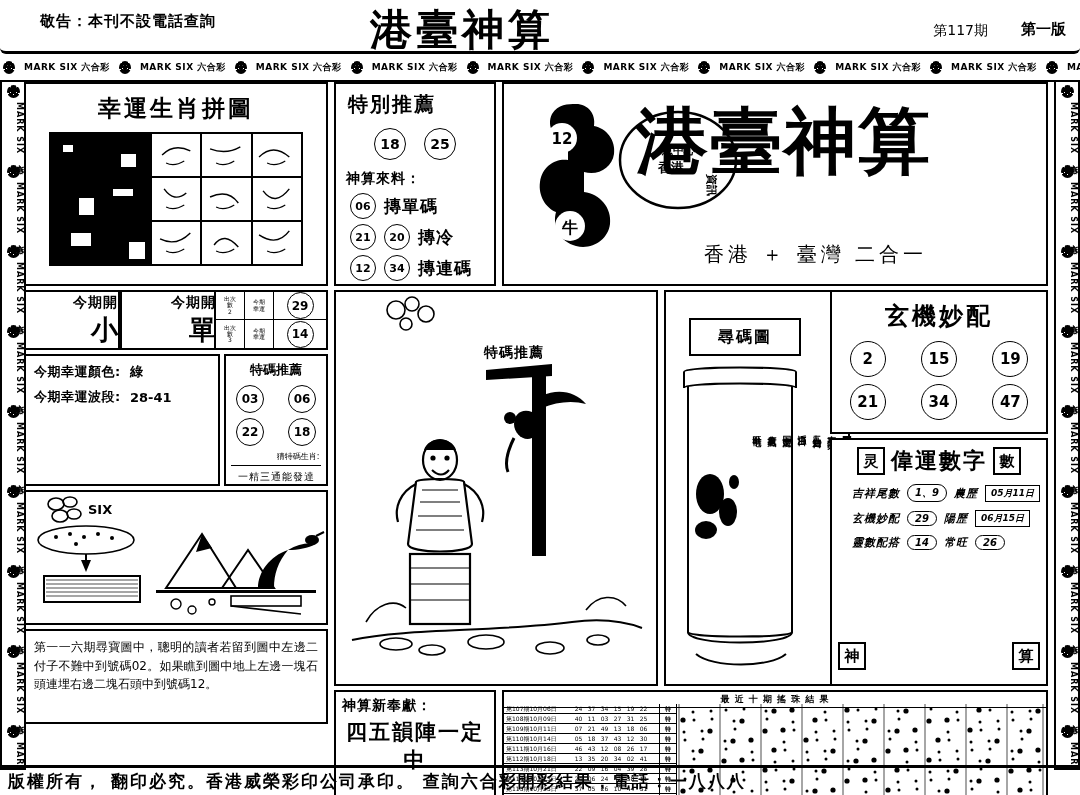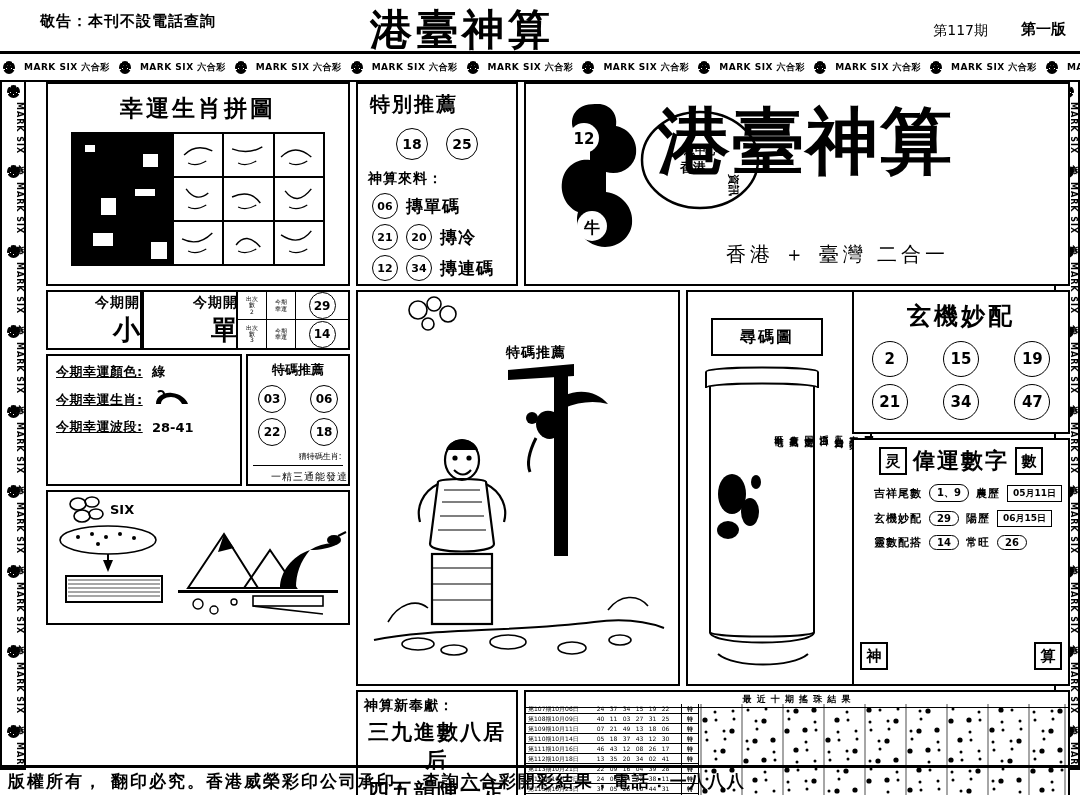--- a/index.html
+++ b/index.html
@@ -1,20 +1,20 @@
 <!DOCTYPE html>
 <html><head>
 <meta charset="utf-8">
 <style>
   html,body{margin:0;padding:0;background:#fff;}
   body{width:1080px;height:795px;font-family:"DejaVu Sans","Liberation Sans",sans-serif;color:#000;overflow:hidden;}
   .page{position:relative;width:1080px;height:795px;box-sizing:border-box;}
 
   
-  .topbar{position:absolute;left:0;top:0;width:1080px;height:54px;border-bottom:3px solid #000;box-sizing:border-box;}
+  .topbar{position:absolute;left:0;top:0;width:1080px;height:54px;border-bottom:3px solid #000;box-sizing:border-box;border-radius:6px;}
   .notice{position:absolute;left:40px;top:12px;font-size:15px;letter-spacing:1px;white-space:nowrap;}
   .notice b{font-weight:bold;}
   .masthead-top{position:absolute;left:370px;top:2px;font-size:42px;font-weight:bold;letter-spacing:4px;font-family:"DejaVu Serif","Liberation Serif",serif;}
   .issue{position:absolute;right:92px;top:22px;font-size:14px;white-space:nowrap;}
   .edition{position:absolute;right:14px;top:20px;font-size:15px;font-weight:bold;white-space:nowrap;}
 
   
   .strip{position:absolute;left:0;top:54px;width:1080px;height:26px;border-bottom:2px solid #000;overflow:hidden;display:flex;align-items:center;}
   .strip span{font-size:9px;font-weight:bold;letter-spacing:0.5px;white-space:nowrap;padding:0 6px;}
   .flower{display:inline-block;width:13px;height:13px;border-radius:50%;background:
@@ -27,21 +27,21 @@
      margin:0 3px;vertical-align:middle;}
 
   
   .vstrip{position:absolute;top:80px;width:26px;height:690px;border:2px solid #000;box-sizing:border-box;overflow:hidden;}
   .vstrip.left{left:0;}
   .vstrip.right{right:0;}
   .vstrip .vitem{writing-mode:vertical-rl;font-size:8px;font-weight:bold;letter-spacing:1px;margin:4px 0;text-align:center;width:100%;}
   .vstrip .vflower{margin:3px auto;display:block;}
 
   
-  .main{position:absolute;left:46px;top:82px;width:1024px;height:686px;}
+  .main{position:absolute;left:24px;top:82px;width:1024px;height:686px;}
 
   .box{border:2px solid #000;box-sizing:border-box;position:absolute;background:#fff;}
   .title-cn{font-family:"DejaVu Serif","Liberation Serif",serif;font-weight:bold;}
 
   
   #boxPuzzle{left:0;top:0;width:304px;height:204px;}
   #boxPuzzle .hd{text-align:center;font-size:23px;font-weight:bold;margin-top:9px;letter-spacing:3px;}
   .puzzle{position:relative;margin:8px auto 0;width:252px;height:132px;border:1px solid #000;display:grid;grid-template-columns:repeat(5,1fr);grid-template-rows:repeat(3,1fr);}
   .puzzle div{border:1px solid #000;position:relative;overflow:hidden;}
   .pblack{background:#000;}
@@ -57,28 +57,28 @@
   .statrow{display:flex;height:50%;border-bottom:1px solid #000;box-sizing:border-box;}
   .statrow:last-child{border-bottom:none;}
   .statrow .c1{width:28px;font-size:6px;border-right:1px solid #000;display:flex;flex-direction:column;justify-content:center;align-items:center;line-height:1.05;}
   .statrow .c2{width:28px;font-size:6px;border-right:1px solid #000;display:flex;flex-direction:column;justify-content:center;align-items:center;line-height:1.05;}
   .statrow .c3{flex:1;display:flex;align-items:center;justify-content:center;}
   .ball{display:inline-flex;align-items:center;justify-content:center;border:1.5px solid #000;border-radius:50%;font-weight:bold;}
 
   
   #boxLucky{left:0;top:272px;width:196px;height:132px;}
   .lrow{display:flex;align-items:center;font-size:13px;margin:7px 0 0 8px;}
-  .lrow .lk{width:96px;font-weight:bold;letter-spacing:0.5px;text-decoration:underline;}
+  .lrow .lk{width:96px;font-weight:bold;letter-spacing:0.5px;}
   .lrow .lv{font-weight:bold;}
 
   #boxSpecial{left:200px;top:272px;width:104px;height:132px;}
   #boxSpecial .hd{text-align:center;font-size:13px;font-weight:bold;margin-top:5px;}
   .sgrid{display:grid;grid-template-columns:1fr 1fr;gap:5px 4px;justify-items:center;margin-top:6px;}
   .guess{font-size:8px;text-align:center;margin-top:5px;padding-left:44px;}
-  .guess2{font-size:10px;text-align:right;margin-top:4px;letter-spacing:1px;}
+  .guess2{font-size:10px;text-align:left;margin-top:4px;letter-spacing:1px;padding-left:12px;}
 
   
   #boxPic{left:0;top:408px;width:304px;height:135px;}
   
   #boxText{left:0;top:547px;width:304px;height:95px;}
   #boxText p{font-size:12px;line-height:1.55;margin:7px 8px;text-align:justify;}
 
   
   #boxRec{left:310px;top:0;width:162px;height:204px;}
   #boxRec .hd{font-size:20px;font-weight:bold;margin:7px 0 0 12px;letter-spacing:2px;}
@@ -104,21 +104,21 @@
   
   #boxDecode{left:806px;top:208px;width:218px;height:144px;}
   #boxDecode .hd{text-align:center;font-size:24px;font-weight:bold;margin-top:8px;letter-spacing:3px;}
   .dgrid{display:grid;grid-template-columns:repeat(3,1fr);gap:7px 0;justify-items:center;margin-top:9px;}
 
   
   #boxLuckyNum{left:806px;top:356px;width:218px;height:248px;}
   .lnhd{display:flex;align-items:center;justify-content:center;margin-top:6px;gap:6px;}
   .lnhd .big{font-size:22px;font-weight:bold;letter-spacing:2px;}
   .lnbox{border:2px solid #000;width:24px;height:24px;display:flex;align-items:center;justify-content:center;font-size:15px;font-weight:bold;}
-  .lnrow{display:flex;align-items:center;font-size:11px;margin:8px 0 0 20px;gap:7px;}
+  .lnrow{display:flex;align-items:center;font-size:11px;margin:8px 0 0 20px;gap:7px;font-style:italic;}
   .lnrow .k{font-weight:bold;letter-spacing:1px;}
   .pill{border:1.5px solid #000;border-radius:10px;padding:1px 7px;font-size:10px;font-weight:bold;}
   .rect{border:1.5px solid #000;padding:1px 5px;font-size:9px;font-weight:bold;}
 
   
   #boxOffer{left:310px;top:608px;width:162px;height:160px;}
   #boxOffer .hd{font-size:14px;font-weight:bold;margin:5px 0 0 6px;letter-spacing:1px;}
   .offerline{text-align:center;font-size:21px;font-weight:bold;letter-spacing:2px;margin-top:3px;font-family:"DejaVu Serif","Liberation Serif",serif;}
 
   
@@ -331,27 +331,20 @@
           <span class="ball" style="width:25px;height:25px;font-size:12px;">14</span>
         </div>
       </div>
     </div>
 
     <div class="box" id="boxLucky">
       <div id="luckyRows">
           <div class="lrow">
             <div class="lk">今期幸運顏色:</div>
             <div class="lv">綠</div>
-          </div>
-          <div class="lrow">
-            <div class="lk">今期幸運生肖:</div>
-            <span><svg width="40" height="20" viewBox="0 0 40 20">
-                <path d="M4 16 C4 8 12 4 20 5 C28 6 34 10 36 16 L30 16 C28 12 24 9 19 9 C13 9 9 12 9 16 Z" fill="#000"></path>
-                <path d="M6 4 C8 2 12 3 12 6" stroke="#000" stroke-width="2" fill="none"></path>
-              </svg></span>
           </div>
           <div class="lrow">
             <div class="lk">今期幸運波段:</div>
             <div class="lv">28-41</div>
           </div>
         </div>
     </div>
 
     <div class="box" id="boxSpecial">
       <div class="hd title-cn">特碼推薦</div>
@@ -399,20 +392,23 @@
         <path d="M290 44 L298 40" stroke="#000" stroke-width="2"></path>
         <rect x="130" y="98" width="160" height="3" fill="#000"></rect>
         <rect x="205" y="104" width="70" height="10" fill="none" stroke="#000" stroke-width="1.6"></rect>
         <line x1="205" y1="114" x2="275" y2="122" stroke="#000" stroke-width="1.6"></line>
         <circle cx="150" cy="112" r="5" fill="none" stroke="#000" stroke-width="1.4"></circle>
         <circle cx="166" cy="118" r="4" fill="none" stroke="#000" stroke-width="1.4"></circle>
         <circle cx="186" cy="110" r="3" fill="none" stroke="#000" stroke-width="1.4"></circle>
       </svg>
     </div>
 
+    <div class="box" id="boxText">
+      <p>第一一六期尋寶圖中，聰明的讀者若留到圖中左邊二付子不難中到號碼02。如果瞧到圖中地上左邊一塊石頭連埋右邊二塊石頭中到號碼12。</p>
+    </div>
 
     <div class="box" id="boxRec">
       <div class="hd title-cn">特別推薦</div>
       <div class="recballs" id="recBalls">
           <span class="ball" style="width: 30px; height: 30px; font-size: 14px;">18</span>
           <span class="ball" style="width: 30px; height: 30px; font-size: 14px;">25</span>
         </div>
       <div class="sub title-cn">神算來料：</div>
       <div id="recRows">
           <div class="mrow">
@@ -557,21 +553,20 @@
             <span class="k">常旺</span>
             <span class="pill">26</span>
           </div>
         </div>
       <div style="position:absolute;left:6px;bottom:14px;" class="lnbox">神</div>
       <div style="position:absolute;right:6px;bottom:14px;" class="lnbox">算</div>
     </div>
 
     <div class="box" id="boxOffer">
       <div class="hd title-cn">神算新奉獻：</div>
-      <div class="offerline">三九進數八居后</div>
       <div class="offerline">四五韻陣一定中</div>
 
     </div>
 
     <div class="box" id="boxResults">
       <div class="rhd">最 近 十 期 搖 珠 結 果</div>
       <div class="leftpane">
         <div class="rtable" id="resultRows">
             <div class="rrow">
               <div class="rdate">第107期10月06日</div>

